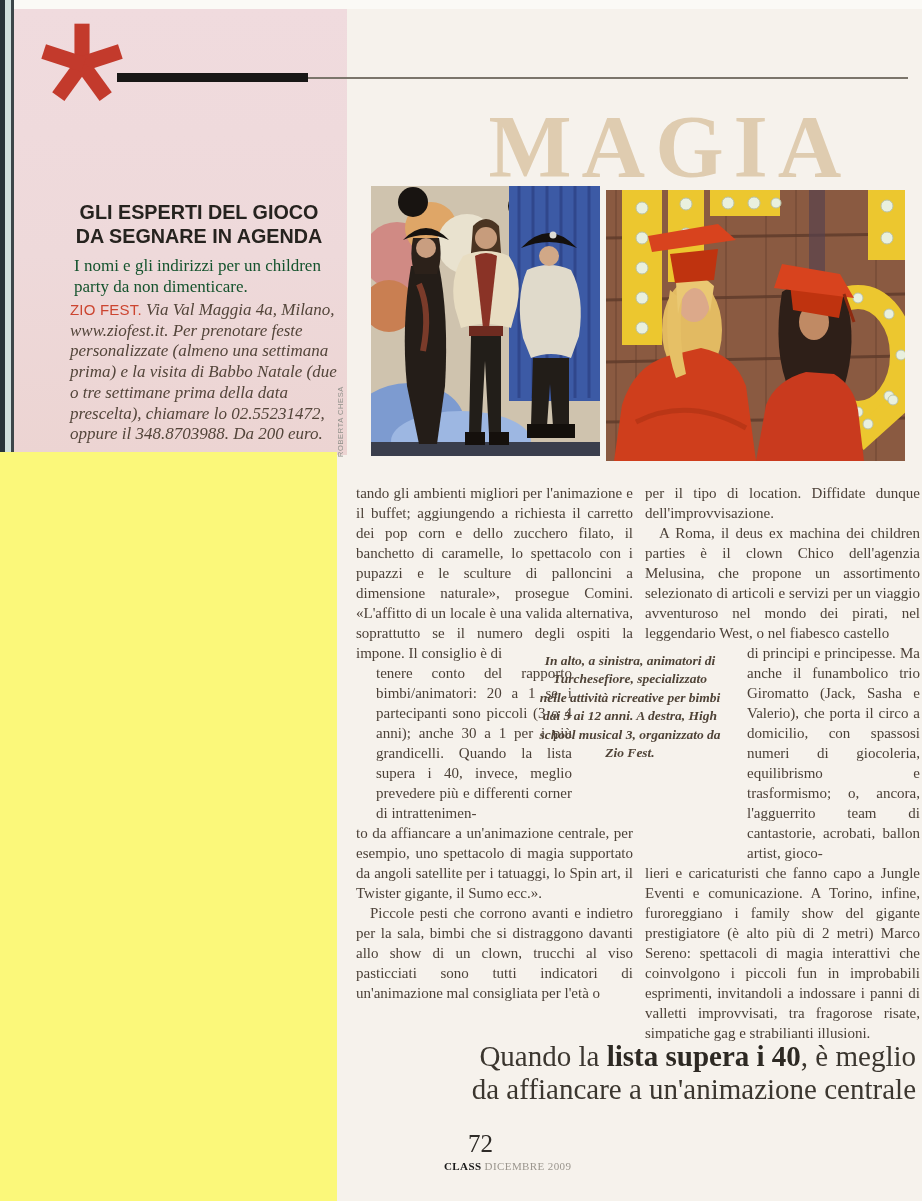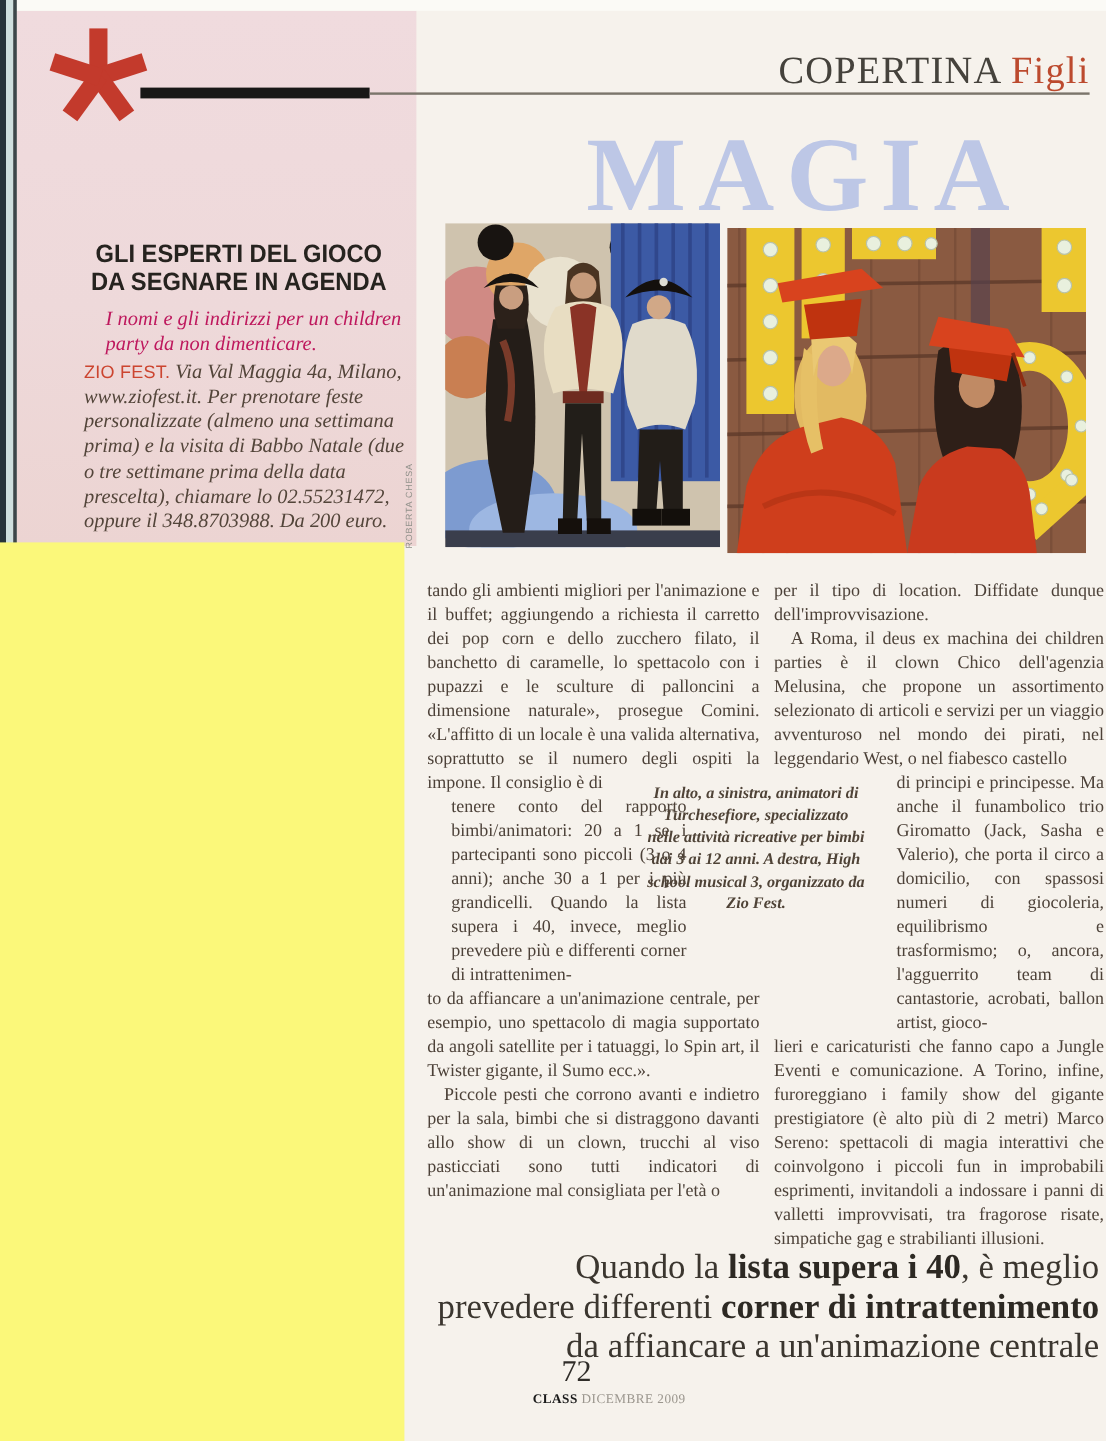--- a/index.html
+++ b/index.html
@@ -12,36 +12,36 @@
   .edge-a{left:0;top:0;width:5px;height:455px;background:#27333a;}
   .edge-b{left:5px;top:0;width:6px;height:455px;background:#cfdfde;}
   .edge-c{left:11px;top:0;width:3px;height:455px;background:#3c4649;}
 
   
   .pink-panel{left:14px;top:9px;width:333px;height:446px;
     background:linear-gradient(180deg,#f0dbde 0%,#eed9da 55%,#ecd4d2 100%);}
 
   
   .ghost{left:430px;top:96px;width:480px;font-weight:bold;font-size:88px;
-    letter-spacing:10px;color:#1d4ed8;opacity:.26;text-align:center;}
+    letter-spacing:10px;color:#a16207;opacity:.26;text-align:center;}
 
   
   .asterisk{left:40px;top:22px;width:84px;height:84px;}
   .header-bar{left:117px;top:73px;width:191px;height:9px;background:#181716;}
   .header-rule{left:308px;top:77px;width:600px;height:2px;background:#7b756b;}
   .section-title{left:480px;top:40px;width:428px;text-align:right;
     font-size:32px;letter-spacing:1px;color:#45423c;}
   .section-title .accent{color:#bc4a2e;}
 
   
   .sb-heading{left:56px;top:200px;width:286px;text-align:center;
     font-family:"Liberation Sans",sans-serif;font-weight:bold;font-size:21px;
     line-height:1.12;color:#26231f;transform:scaleX(.94);}
-  .sb-intro{left:88px;top:256px;width:268px;font-style:italic;font-size:17px;
-    line-height:1.22;color:#be185d;}
+  .sb-intro{left:74px;top:256px;width:268px;font-size:17px;
+    line-height:1.22;color:#14532d;}
   .sb-entry{left:70px;top:300px;width:272px;font-style:italic;font-size:17px;
     line-height:1.22;color:#53453a;}
   .zio{font-style:normal;font-family:"Liberation Sans",sans-serif;font-weight:normal;
     font-size:15px;color:#cc4530;letter-spacing:.2px;}
 
   
   .yellow{left:0;top:452px;width:337px;height:749px;background:#fbf87a;}
 
   
   .photo1{left:371px;top:186px;width:229px;height:270px;}
@@ -89,21 +89,20 @@
     <g fill="#c33a2c">
       <rect x="-9" y="-48" width="18" height="50" transform="rotate(0)"></rect>
       <rect x="-9" y="-48" width="18" height="50" transform="rotate(72)"></rect>
       <rect x="-9" y="-48" width="18" height="50" transform="rotate(144)"></rect>
       <rect x="-9" y="-48" width="18" height="50" transform="rotate(216)"></rect>
       <rect x="-9" y="-48" width="18" height="50" transform="rotate(288)"></rect>
     </g>
   </svg>
   <div class="abs header-bar"></div>
   <div class="abs header-rule"></div>
-  <div class="abs section-title"><span>COPERTINA</span> <span class="accent">Figli</span></div>
 
   <div class="abs sb-heading">
     <div>GLI ESPERTI DEL GIOCO</div>
     <div>DA SEGNARE IN AGENDA</div>
   </div>
   <div class="abs sb-intro">I nomi e gli indirizzi per un children party da non dimenticare.</div>
   <div class="abs sb-entry"><span class="zio">ZIO FEST.</span><span> Via Val Maggia 4a, Milano, www.ziofest.it. Per prenotare feste personalizzate (almeno una settimana prima) e la visita di Babbo Natale (due o tre settimane prima della data prescelta), chiamare lo 02.55231472, oppure il 348.8703988. Da 200 euro.</span></div>
 
   <svg class="abs photo1" viewBox="0 0 229 270" preserveAspectRatio="none">
     <rect width="229" height="270" fill="#cfc3ae"></rect>
@@ -243,21 +242,20 @@
 
   <div class="abs col col2">
     <div>per il tipo di location. Diffidate dunque dell'improvvisazione.</div>
     <div class="indent">A Roma, il deus ex machina dei children parties è il clown Chico dell'agenzia Melusina, che propone un assortimento selezionato di articoli e servizi per un viaggio avventuroso nel mondo dei pirati, nel leggendario West, o nel fiabesco castello</div>
     <div class="b-narrow-r">di principi e principesse. Ma anche il funambolico trio Giromatto (Jack, Sasha e Valerio), che porta il circo a domicilio, con spassosi numeri di giocoleria, equilibrismo e trasformismo; o, ancora, l'agguerrito team di cantastorie, acrobati, ballon artist, gioco-</div>
     <div>lieri e caricaturisti che fanno capo a Jungle Eventi e comunicazione. A Torino, infine, furoreggiano i family show del gigante prestigiatore (è alto più di 2 metri) Marco Sereno: spettacoli di magia interattivi che coinvolgono i piccoli fun in improbabili esprimenti, invitandoli a indossare i panni di valletti improvvisati, tra fragorose risate, simpatiche gag e strabilianti illusioni.</div>
   </div>
 
   <div class="abs pullquote">
     <div><span>Quando la </span><b>lista supera i 40</b><span>, è meglio</span></div>
-    <div><span>prevedere differenti </span><b>corner di intrattenimento</b></div>
     <div>da affiancare a un'animazione centrale</div>
   </div>
 
   <div class="abs footer">
     <div class="pg-num">72</div>
     <div class="mag-line"><span class="mag-name">CLASS</span><span class="mag-issue"> DICEMBRE 2009</span></div>
   </div>
 
 </div>
 

